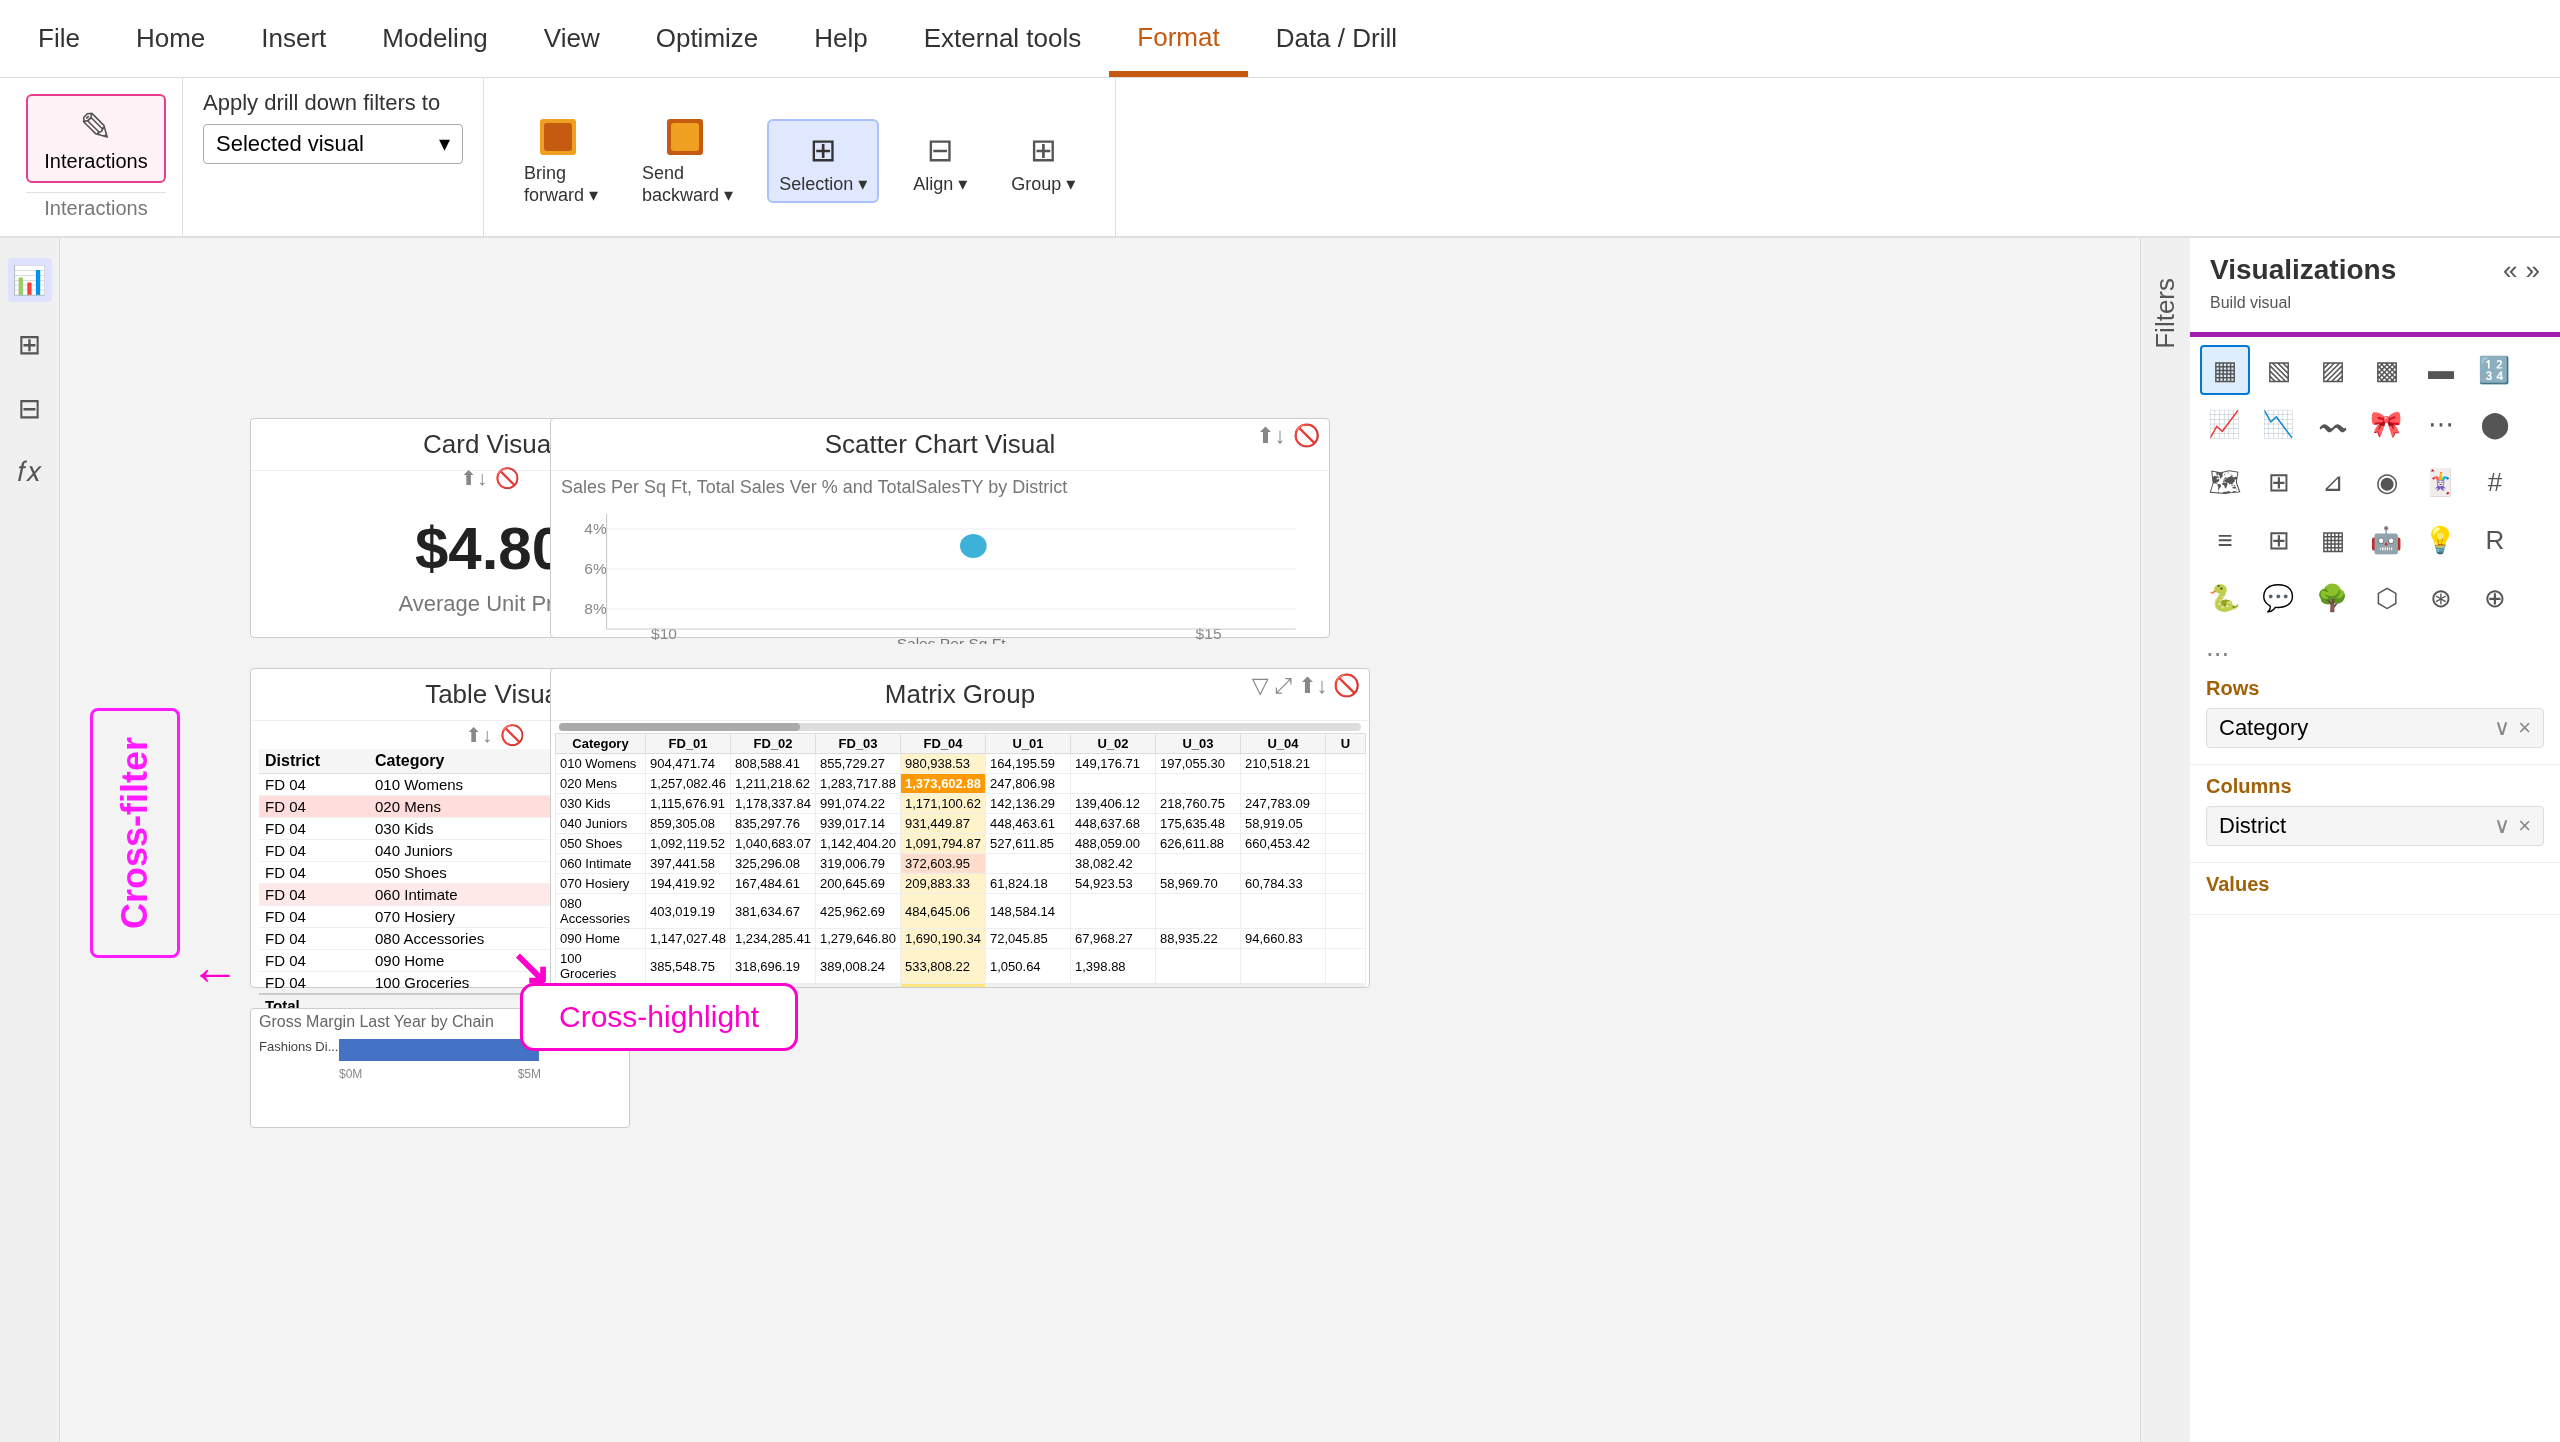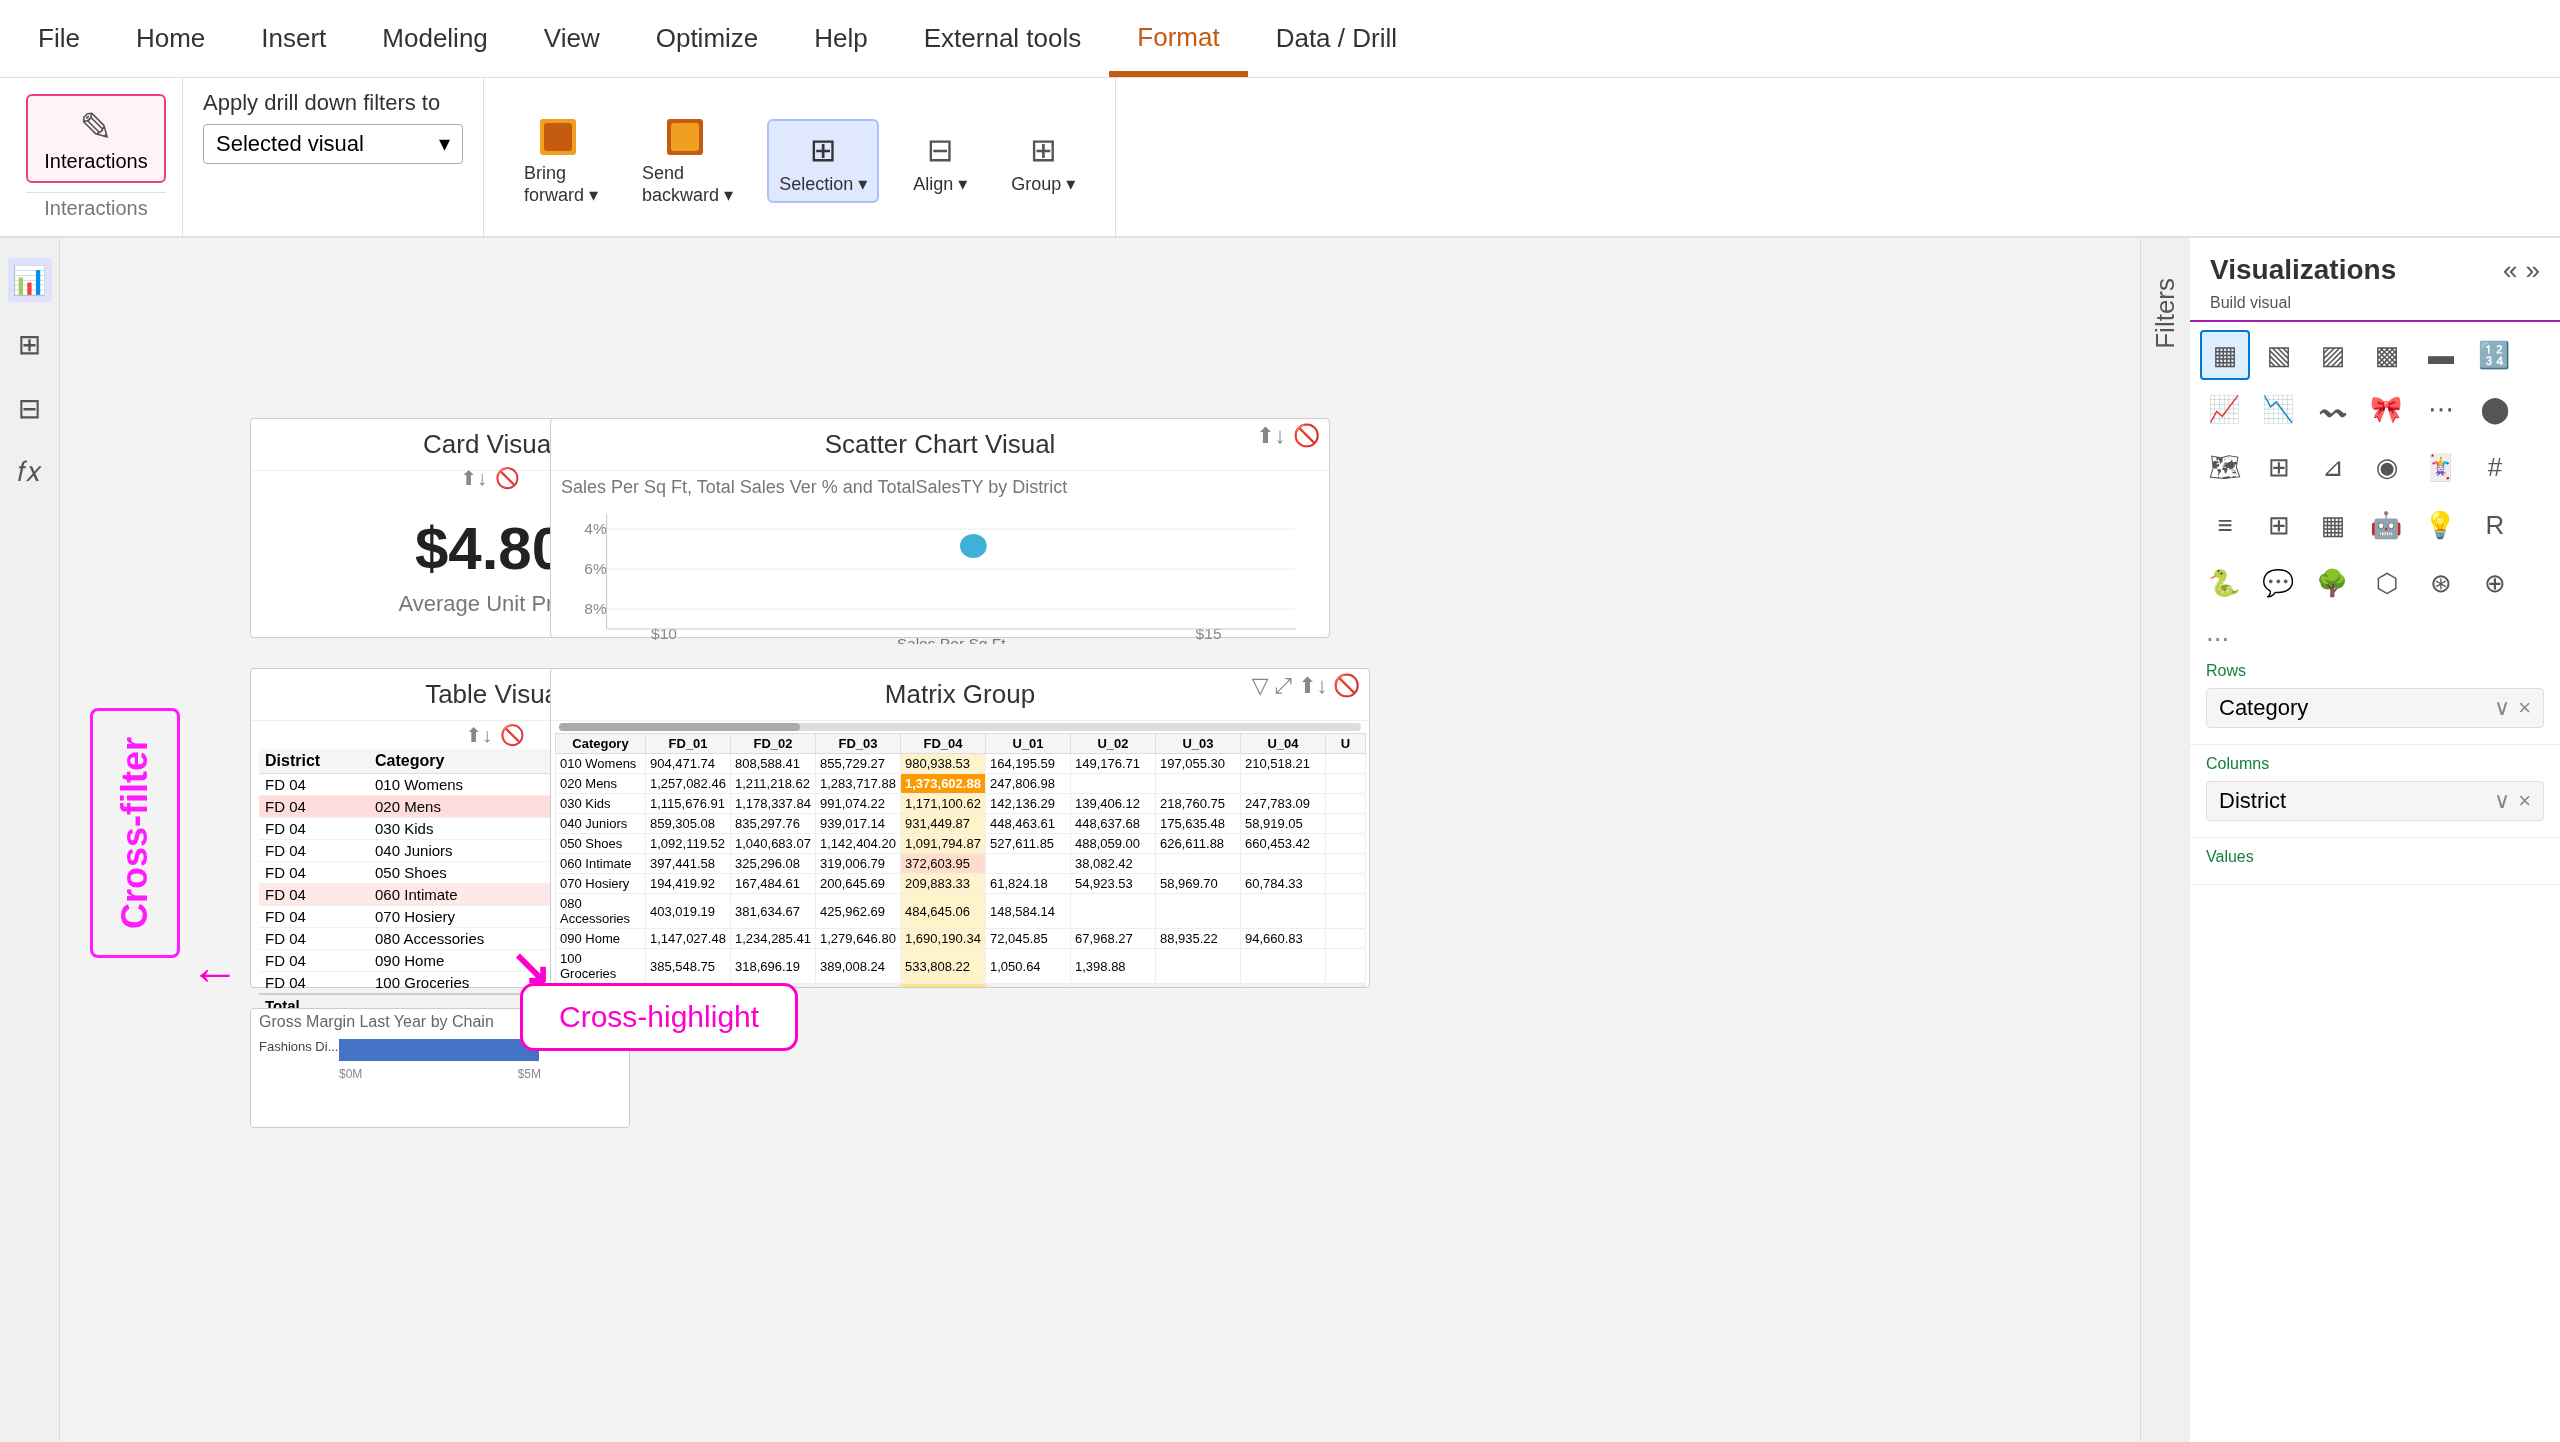--- a/index.html
+++ b/index.html
@@ -250,22 +250,22 @@
     }
 
     .viz-panel {
       flex: 1;
       background: #fff;
       display: flex;
       flex-direction: column;
     }
 
     .viz-panel-header {
-      padding: 16px 20px 8px;
-      border-bottom: 2px solid #a21caf;
+      padding: 16px 20px 20px;
+      border-bottom: 5px solid #a21caf;
     }
     .viz-panel-title {
       font-size: 28px;
       font-weight: 600;
       color: #333;
     }
     .viz-panel-subtitle {
       font-size: 16px;
       color: #555;
       margin-top: 8px;
@@ -282,23 +282,23 @@
       border: 1px solid transparent;
       color: #555;
     }
     .viz-icon-btn.active { background: #ddeeff; border: 2px solid #0078d4; }
 
     .viz-section {
       padding: 10px 16px;
       border-bottom: 1px solid #eee;
     }
     .viz-section-title {
-      font-size: 16px;
-      font-weight: 400;
-      color: #15803d;
+      font-size: 20px;
+      font-weight: 700;
+      color: #a16207;
       margin-bottom: 8px;
     }
     .viz-field-row {
       display: flex;
       align-items: center;
       justify-content: space-between;
       background: #f5f5f5;
       border: 1px solid #ddd;
       border-radius: 4px;
       padding: 6px 12px;

